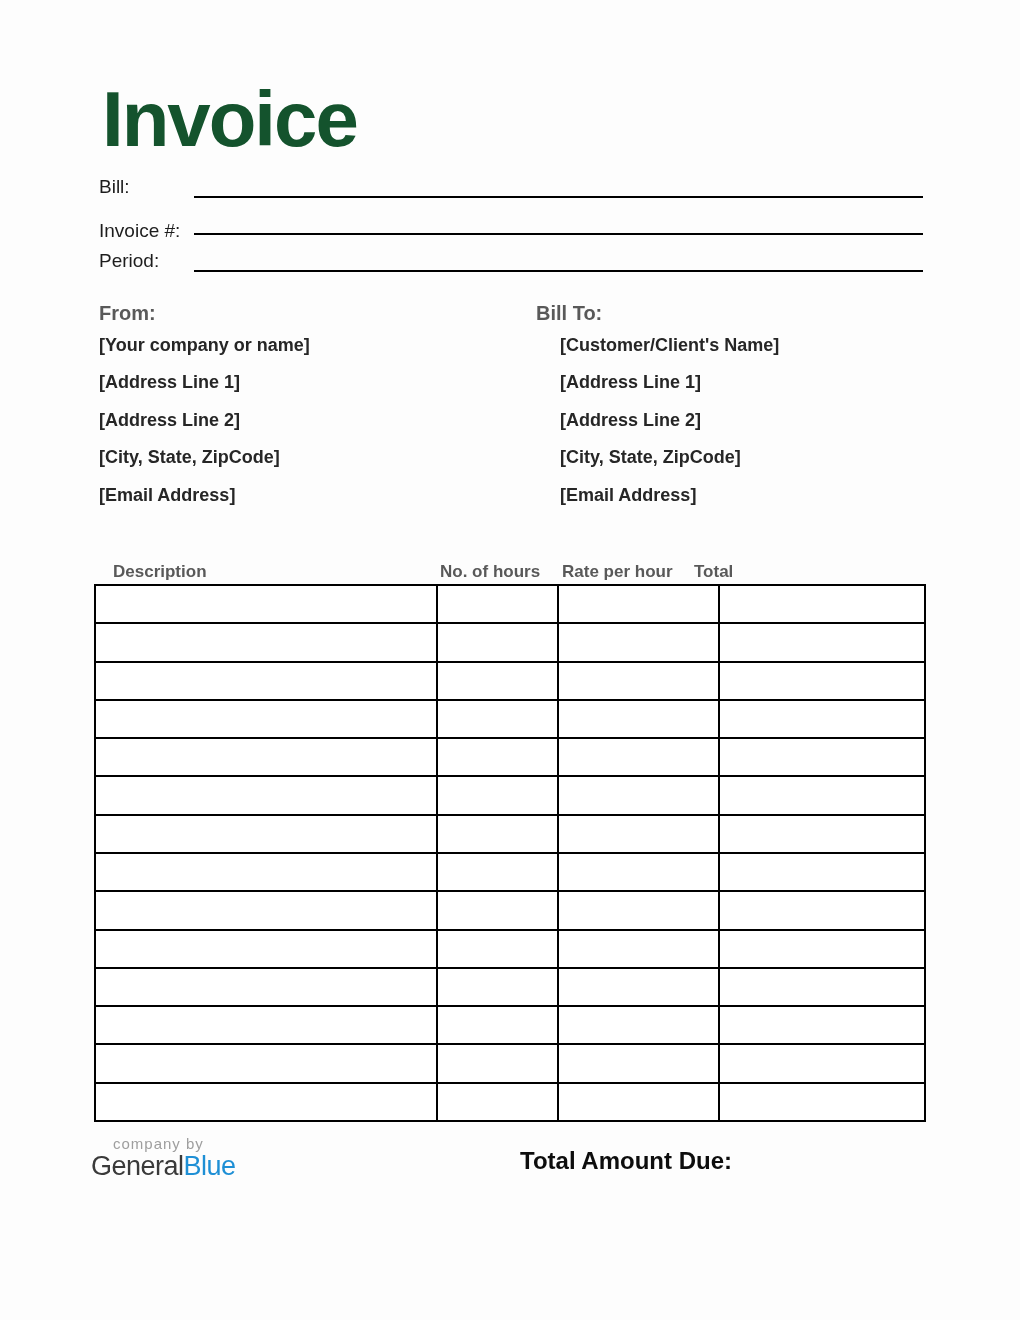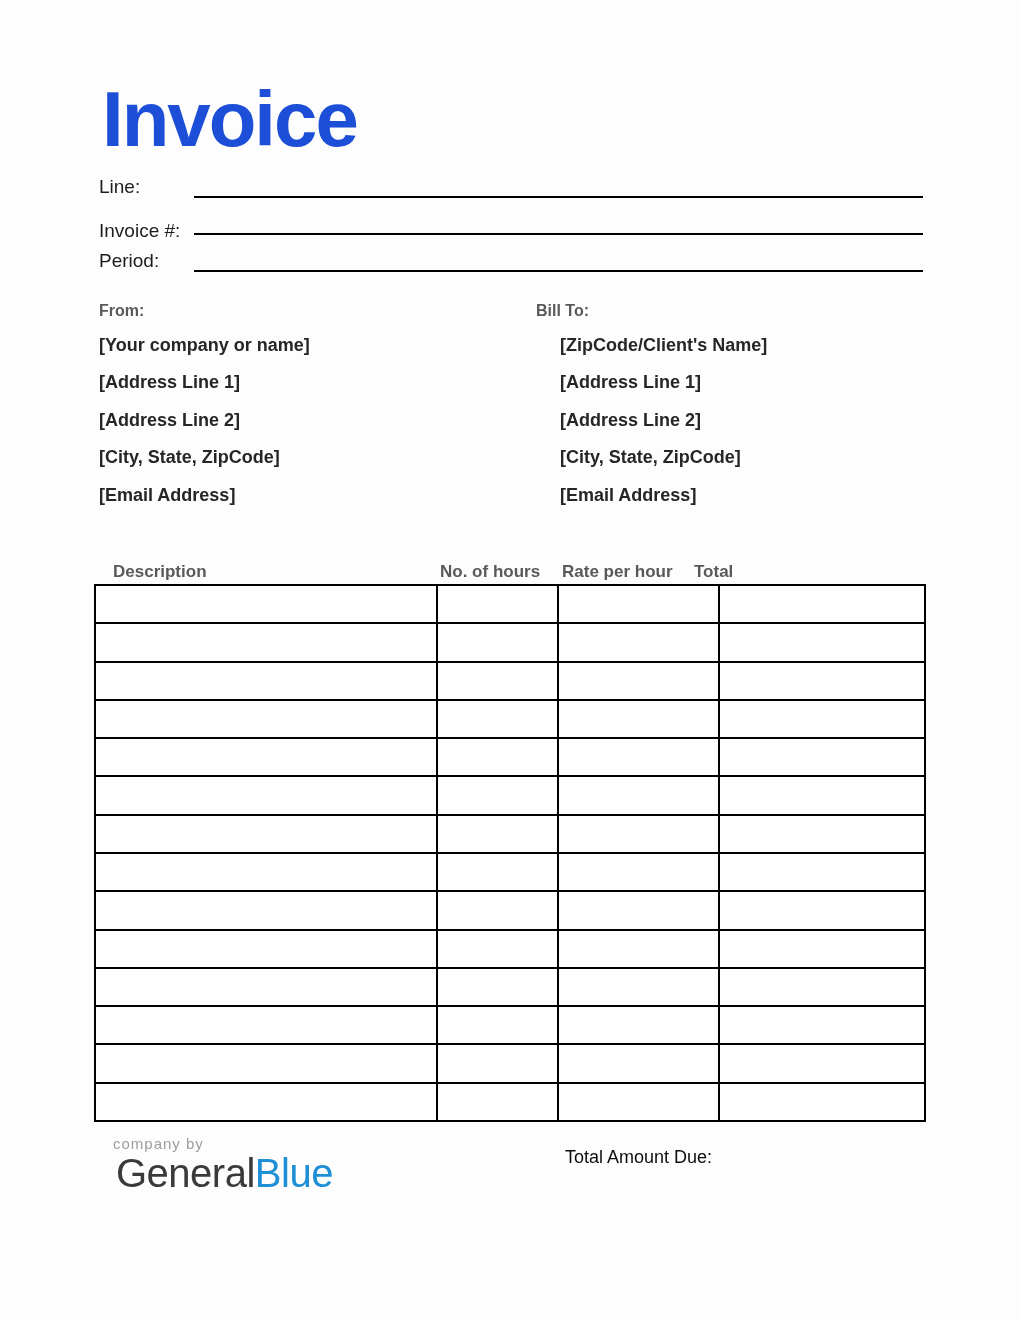--- a/index.html
+++ b/index.html
@@ -9,75 +9,75 @@
     font-family:"Liberation Sans", sans-serif;
     position:relative;
     overflow:hidden;
   }
   .abs { position:absolute; }
 
   
   .doc-title {
     left:102px; top:80px;
     font-size:78px; font-weight:700; letter-spacing:-2px;
-    color:#1d4ed8; line-height:1;
+    color:#14532d; line-height:1;
   }
 
   
   .meta-label { left:99px; font-size:19px; color:#1d1d1d; }
   .meta-line  { left:194px; width:729px; height:0; border-bottom:2px solid #000; }
 
   
-  .sec-heading { font-size:16px; font-weight:700; color:#595959; }
+  .sec-heading { font-size:20px; font-weight:700; color:#595959; }
   .addr-line   { font-size:18px; color:#262626;font-weight:bold; }
 
   
   .col-head { top:562px; font-size:17px; font-weight:700; color:#595959; }
 
   
   table.items {
     position:absolute; left:94px; top:584px;
     width:830px; height:538px;
     border-collapse:collapse; table-layout:fixed;
     background:#fff;
   }
   table.items td { border:2px solid #000; }
 
   
   .powered {
     left:113px; top:1135px;
     font-size:15px; color:#9e9e9e; letter-spacing:1px;
   }
-  .brand { left:116px; top:1151px; font-size:40px; color:#3a3a3a; letter-spacing:-0.5px; }
+  .brand { left:91px; top:1151px; font-size:27px; color:#3a3a3a; letter-spacing:-0.5px; }
   .brand .blue { color:#1e8fd5; }
-  .total-due { left:565px; top:1147px; font-size:18px; font-weight:400; color:#0d0d0d; }
+  .total-due { left:520px; top:1147px; font-size:24px; font-weight:700; color:#0d0d0d; }
 </style>
 </head>
 <body>
 
 <h1 class="abs doc-title">Invoice</h1>
 
-<span class="abs meta-label" style="top:176px">Line:</span>
+<span class="abs meta-label" style="top:176px">Bill:</span>
 <div class="abs meta-line" style="top:196px"></div>
 
 <span class="abs meta-label" style="top:220px">Invoice #:</span>
 <div class="abs meta-line" style="top:233px"></div>
 
 <span class="abs meta-label" style="top:250px">Period:</span>
 <div class="abs meta-line" style="top:270px"></div>
 
 <div class="abs sec-heading" style="left:99px; top:302px">From:</div>
 <div class="abs addr-line" style="left:99px; top:335px">[Your company or name]</div>
 <div class="abs addr-line" style="left:99px; top:372px">[Address Line 1]</div>
 <div class="abs addr-line" style="left:99px; top:410px">[Address Line 2]</div>
 <div class="abs addr-line" style="left:99px; top:447px">[City, State, ZipCode]</div>
 <div class="abs addr-line" style="left:99px; top:485px">[Email Address]</div>
 
 <div class="abs sec-heading" style="left:536px; top:302px">Bill To:</div>
-<div class="abs addr-line" style="left:560px; top:335px">[ZipCode/Client's Name]</div>
+<div class="abs addr-line" style="left:560px; top:335px">[Customer/Client's Name]</div>
 <div class="abs addr-line" style="left:560px; top:372px">[Address Line 1]</div>
 <div class="abs addr-line" style="left:560px; top:410px">[Address Line 2]</div>
 <div class="abs addr-line" style="left:560px; top:447px">[City, State, ZipCode]</div>
 <div class="abs addr-line" style="left:560px; top:485px">[Email Address]</div>
 
 <span class="abs col-head" style="left:113px">Description</span>
 <span class="abs col-head" style="left:440px">No. of hours</span>
 <span class="abs col-head" style="left:562px">Rate per hour</span>
 <span class="abs col-head" style="left:694px">Total</span>
 

